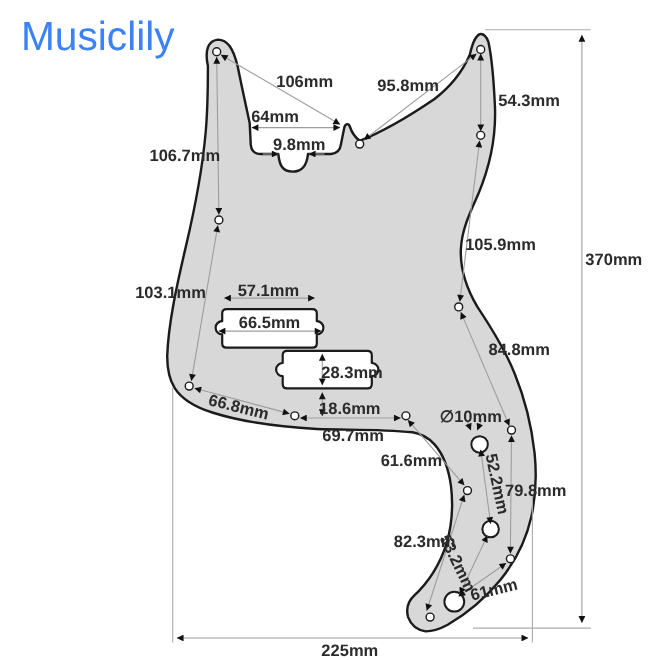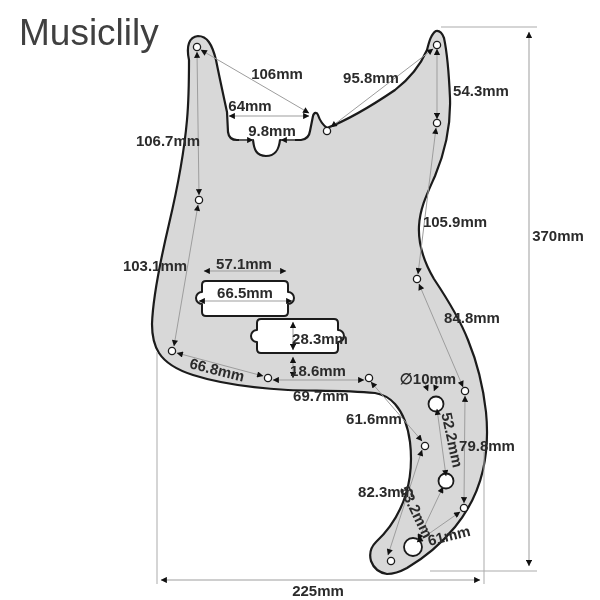--- a/index.html
+++ b/index.html
@@ -1,19 +1,19 @@
 <!DOCTYPE html>
 <html><head>
 <meta charset="utf-8">
 <style>
   html,body{margin:0;padding:0;background:#ffffff;}
   .stage{position:relative;width:600px;height:600px;background:#ffffff;overflow:hidden;
          font-family:"Liberation Sans", sans-serif;}
   .logo{position:absolute;left:19px;top:14px;font-size:37px;font-weight:400;
-        color:#404040;letter-spacing:0px;line-height:1;}
+        color:#3b82f6;letter-spacing:0px;line-height:1;}
   svg{position:absolute;left:0;top:0;}
   .pg-outline{stroke:#1b1b1b;stroke-width:2.2;stroke-linejoin:round;}
   .cutout{fill:#ffffff;stroke:#1b1b1b;stroke-width:2;stroke-linejoin:round;}
   .hole{fill:#ffffff;stroke:#1b1b1b;stroke-width:1.3;}
   .bighole{fill:#ffffff;stroke:#1b1b1b;stroke-width:1.8;}
   .dimline{stroke:#9d9d9d;stroke-width:1;fill:none;}
   .extline{stroke:#ababab;stroke-width:1;fill:none;}
   .dim{font:700 15px "Liberation Sans", sans-serif;fill:#2b2b2b;text-anchor:middle;}
 </style>
 </head>

